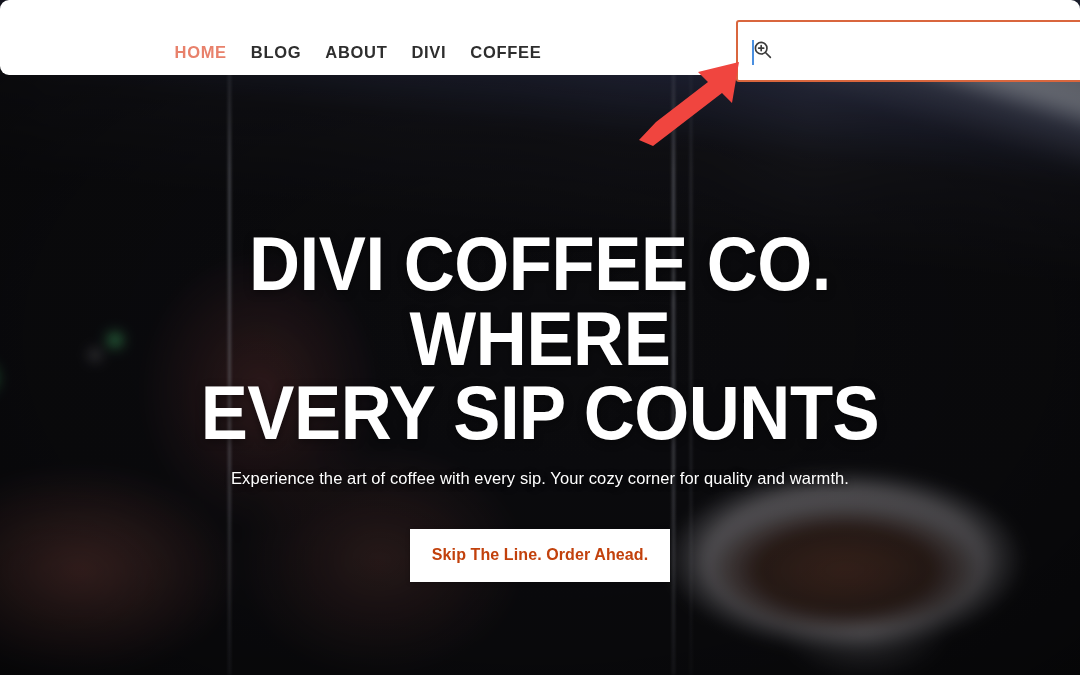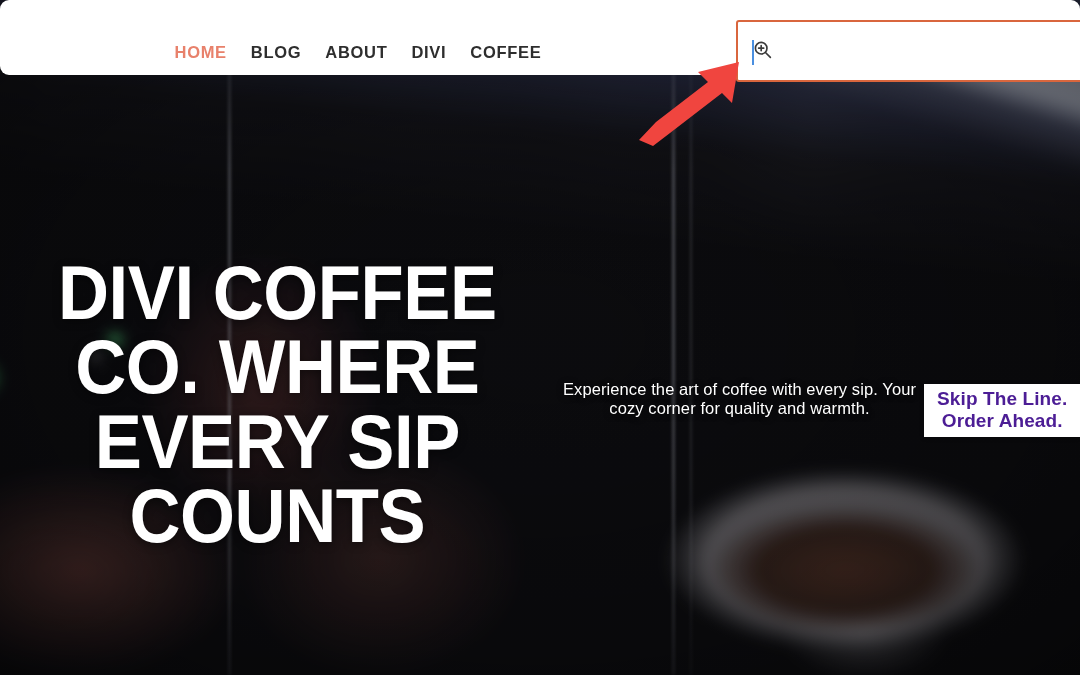--- a/index.html
+++ b/index.html
@@ -87,21 +87,21 @@
   }
 
   
   .hero-content {
     position: absolute;
     left: 0;
     top: 104px;
     width: 1080px;
     height: 571px;
     display: flex;
-    flex-direction: row;
+    flex-direction: column;
     align-items: center;
     justify-content: center;
     text-align: center;
   }
 
   .hero-title {
     color: #ffffff;
     font-family: "Liberation Sans Narrow", "Liberation Sans", sans-serif;
     font-weight: 700;
     font-size: 76px;
@@ -120,24 +120,24 @@
     letter-spacing: 0.1px;
     margin-top: 18px;
     text-shadow: 0 1px 6px rgba(0,0,0,0.65);
   }
 
   .cta-btn {
     margin-top: 41px;
     width: 260px;
     height: 53px;
     background: #ffffff;
-    color: #4c1d95;
+    color: #c2410c;
     border: none;
     font-family: "Liberation Sans", sans-serif;
-    font-size: 19px;
+    font-size: 16px;
     font-weight: 700;
     letter-spacing: 0.1px;
     cursor: pointer;
     display: flex;
     align-items: center;
     justify-content: center;
     box-shadow: 0 1px 4px rgba(0,0,0,0.25);
   }
 
   

